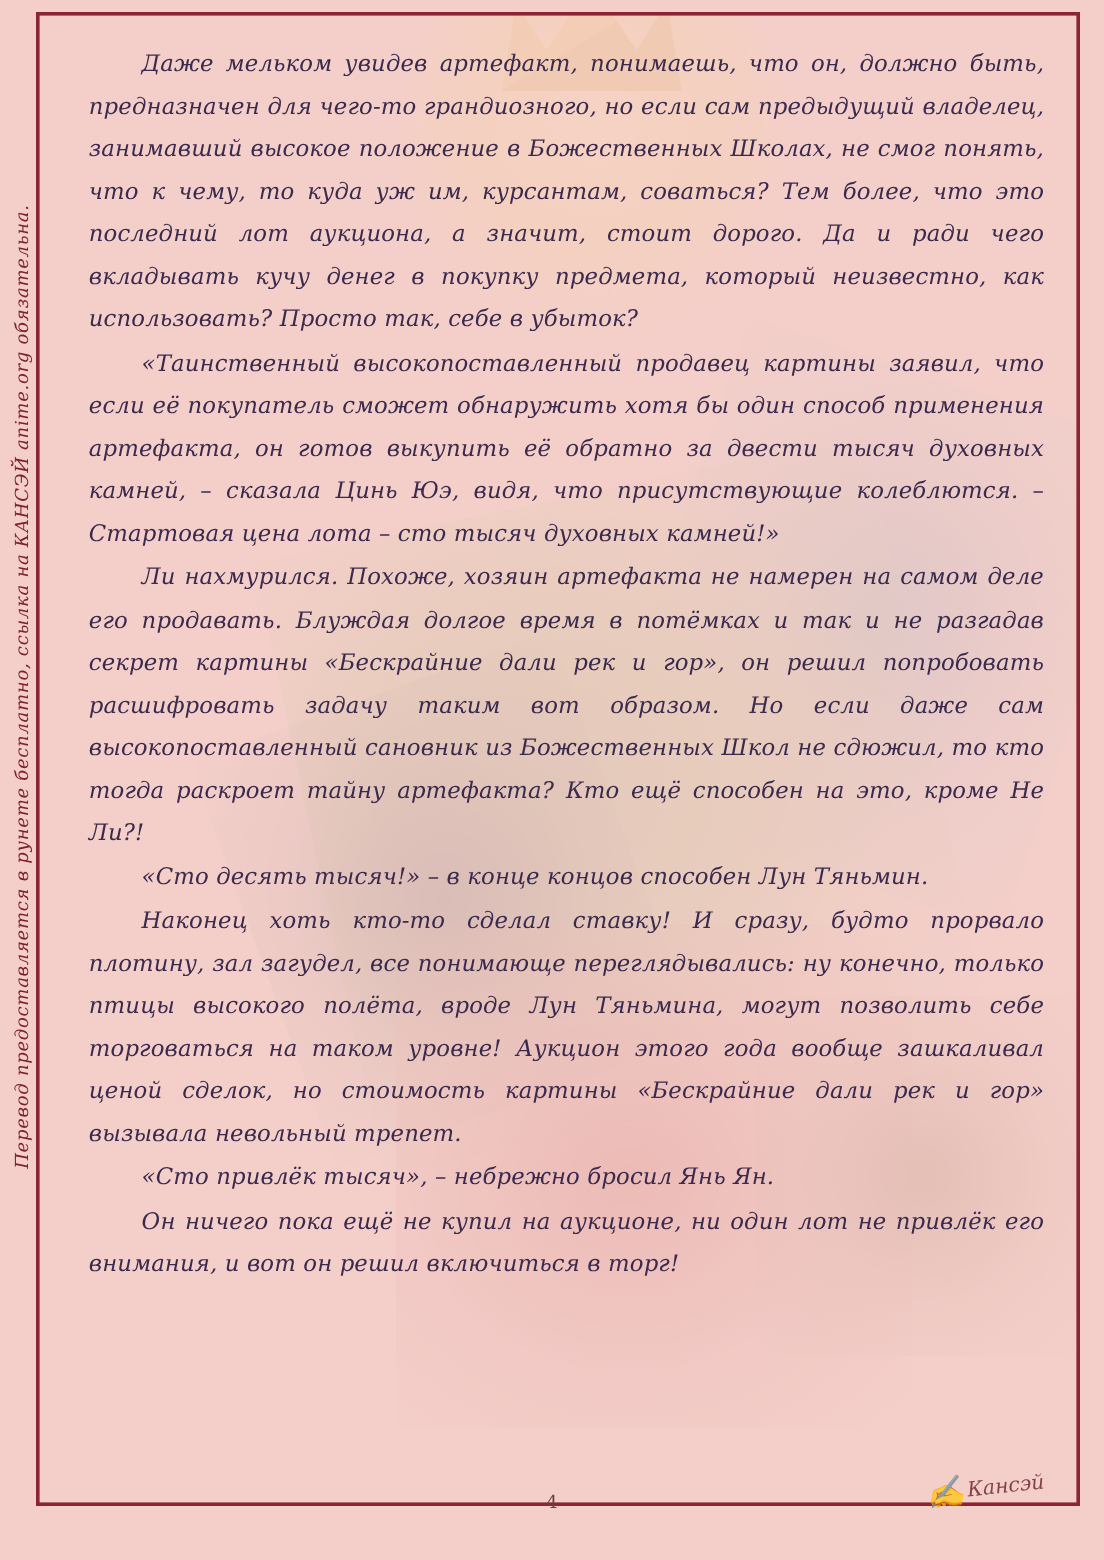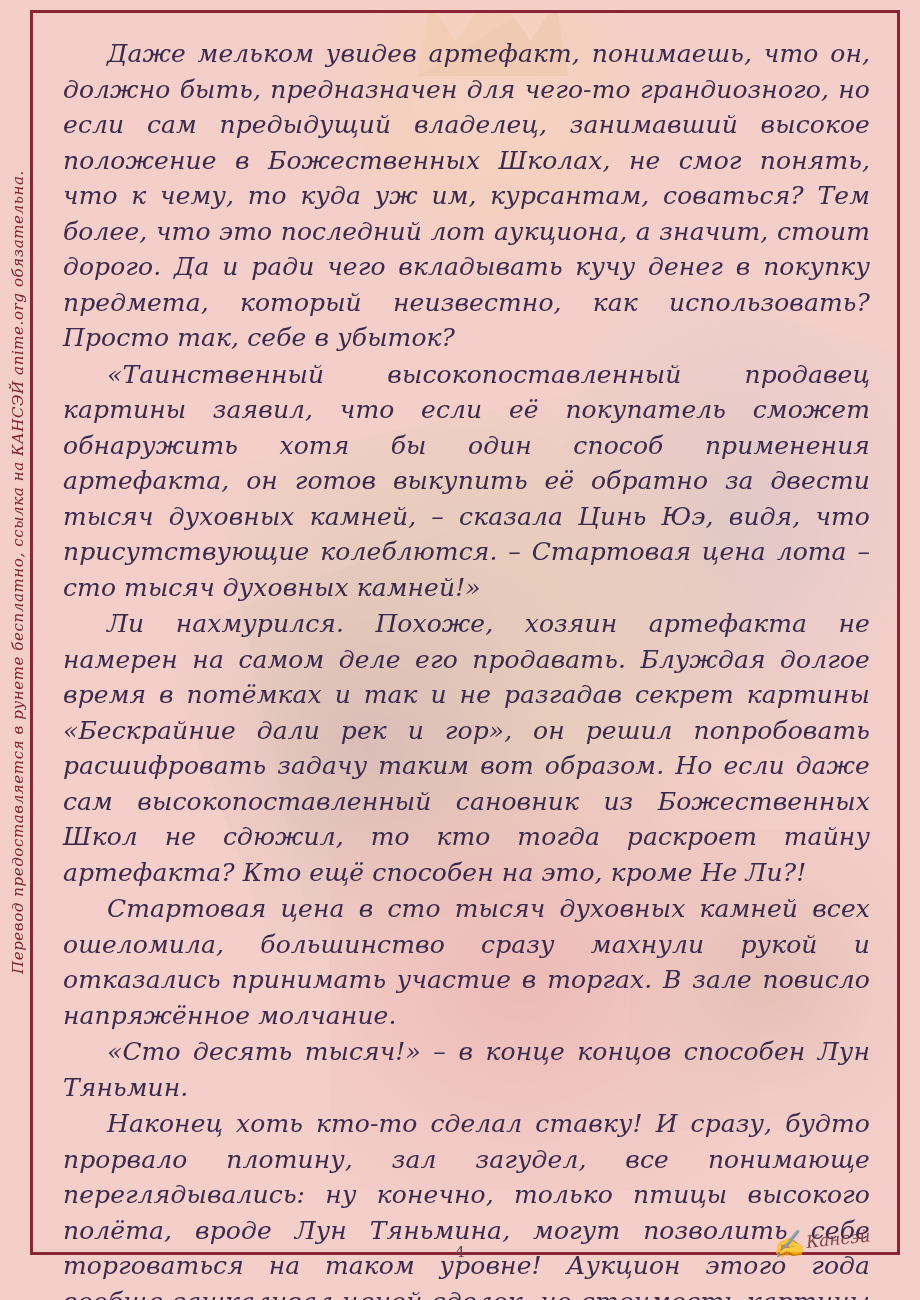--- a/index.html
+++ b/index.html
@@ -136,26 +136,26 @@
 
   .content {
     position: absolute;
     left: 58px;
     top: 36px;
     width: 812px;
     height: 1190px;
   }
   .para {
     font-family: "DejaVu Serif", serif;
-    font-size: 25px;
+    font-size: 19px;
     line-height: 35.5px;
     color: #3a2a4e;
     text-indent: 44px;
     text-align: justify;
-    margin: 0 0 1px 5px;
+    margin: 0 0 1px 16px;
     letter-spacing: 0.1px;
     font-style: italic;
   }
   .page-number {
     position: absolute;
     left: 0;
     top: 1243px;
     width: 920px;
     text-align: center;
     font-family: "DejaVu Serif", serif;
@@ -201,21 +201,20 @@
   <div class="wash"></div>
 
   <div class="frame"></div>
 
   <div class="side-credit">Перевод предоставляется в рунете бесплатно, ссылка на КАНСЭЙ anime.org обязательна.</div>
 
   <div class="content">
     <p class="para">Даже мельком увидев артефакт, понимаешь, что он, должно быть, предназначен для чего-то грандиозного, но если сам предыдущий владелец, занимавший высокое положение в Божественных Школах, не смог понять, что к чему, то куда уж им, курсантам, соваться? Тем более, что это последний лот аукциона, а значит, стоит дорого. Да и ради чего вкладывать кучу денег в покупку предмета, который неизвестно, как использовать? Просто так, себе в убыток?</p>
     <p class="para">«Таинственный высокопоставленный продавец картины заявил, что если её покупатель сможет обнаружить хотя бы один способ применения артефакта, он готов выкупить её обратно за двести тысяч духовных камней, – сказала Цинь Юэ, видя, что присутствующие колеблются. – Стартовая цена лота – сто тысяч духовных камней!»</p>
     <p class="para">Ли нахмурился. Похоже, хозяин артефакта не намерен на самом деле его продавать. Блуждая долгое время в потёмках и так и не разгадав секрет картины «Бескрайние дали рек и гор», он решил попробовать расшифровать задачу таким вот образом. Но если даже сам высокопоставленный сановник из Божественных Школ не сдюжил, то кто тогда раскроет тайну артефакта? Кто ещё способен на это, кроме Не Ли?!</p>
-    <p class="para">Стартовая цена в сто тысяч духовных камней всех ошеломила, большинство сразу махнули рукой и отказались принимать участие в торгах. В зале повисло напряжённое молчание.</p>
     <p class="para">«Сто десять тысяч!» – в конце концов способен Лун Тяньмин.</p>
     <p class="para">Наконец хоть кто-то сделал ставку! И сразу, будто прорвало плотину, зал загудел, все понимающе переглядывались: ну конечно, только птицы высокого полёта, вроде Лун Тяньмина, могут позволить себе торговаться на таком уровне! Аукцион этого года вообще зашкаливал ценой сделок, но стоимость картины «Бескрайние дали рек и гор» вызывала невольный трепет.</p>
     <p class="para">«Сто привлёк тысяч», – небрежно бросил Янь Ян.</p>
     <p class="para">Он ничего пока ещё не купил на аукционе, ни один лот не привлёк его внимания, и вот он решил включиться в торг!</p>
 
   </div>
 
   <div class="page-number">4</div>
 
   <div class="signature">

